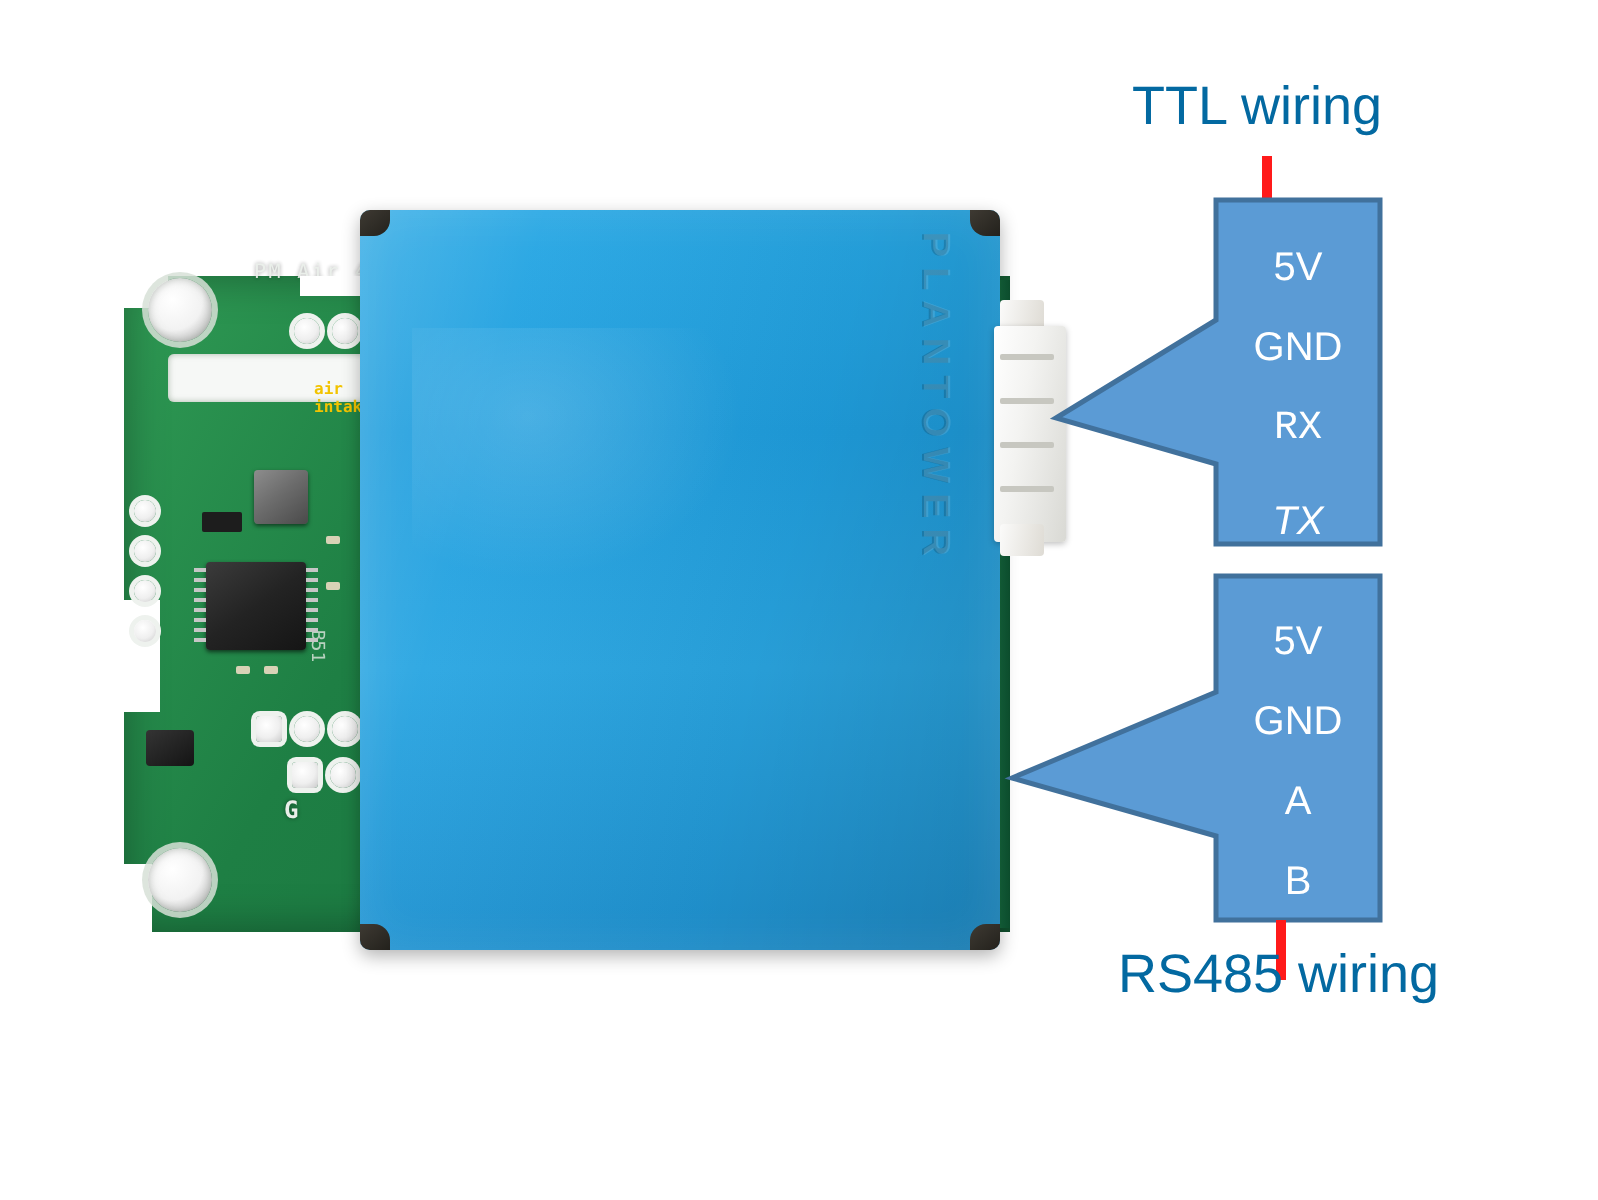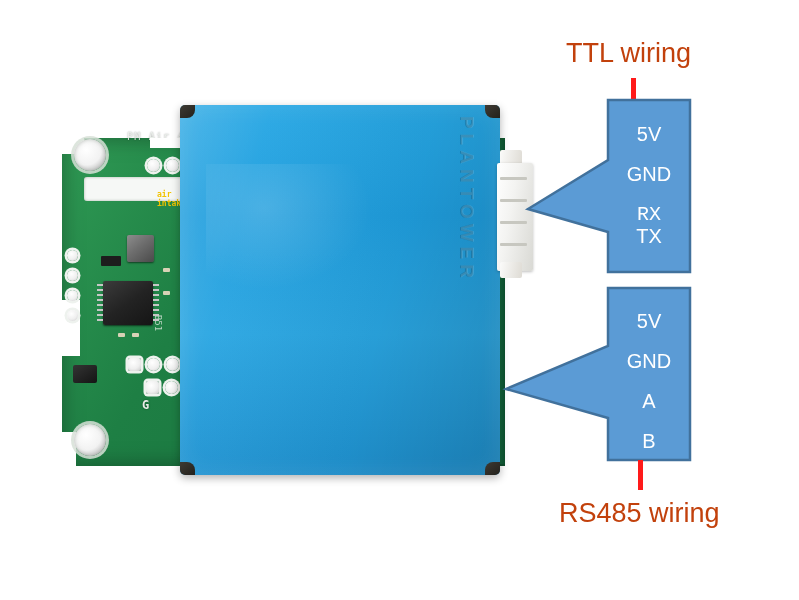--- a/index.html
+++ b/index.html
@@ -249,21 +249,21 @@
     top: 262px;
     width: 22px;
     height: 16px;
     background: linear-gradient(100deg, #fbfbfa, #dedbd4);
     border-radius: 2px;
   }
 
   
   .callout-label {
     position: absolute;
-    color: #c2410c;
+    color: #0369a1;
     font-family: "Liberation Sans", sans-serif;
     font-size: 27px;
     white-space: nowrap;
     user-select: none;
   }
   .stem {
     position: absolute;
     width: 5px;
     background: #ff1a1a;
   }
@@ -365,27 +365,27 @@
   <div class="callout-label" style="left:566px; top:38px;">TTL wiring</div>
   <div class="stem" style="left:631px; top:78px; height:24px;"></div>
 
   <svg class="callout-svg" style="left:520px; top:98px;" width="180" height="182" viewBox="0 0 180 182">
     <path d="M 88 2 L 170 2 L 170 174 L 88 174 L 88 134 L 8 111 L 88 62 Z" fill="#5b9bd5" stroke="#41719c" stroke-width="2.5" stroke-linejoin="miter"></path>
   </svg>
 
   <div class="callout-box-text" style="left:608px; top:123px;">5V</div>
   <div class="callout-box-text" style="left:608px; top:163px;">GND</div>
   <div class="callout-box-text" style="left:608px; top:203px;font-family:Liberation Mono, monospace;">RX</div>
-  <div class="callout-box-text" style="left:608px; top:225px;">TX</div>
+  <div class="callout-box-text" style="left:608px; top:250px;font-style:italic;">TX</div>
 
   <svg class="callout-svg" style="left:498px; top:286px;" width="200" height="182" viewBox="0 0 200 182">
     <path d="M 110 2 L 192 2 L 192 174 L 110 174 L 110 132 L 8 103 L 110 60 Z" fill="#5b9bd5" stroke="#41719c" stroke-width="2.5" stroke-linejoin="miter"></path>
   </svg>
 
   <div class="callout-box-text" style="left:608px; top:310px;">5V</div>
   <div class="callout-box-text" style="left:608px; top:350px;">GND</div>
   <div class="callout-box-text" style="left:608px; top:390px;">A</div>
   <div class="callout-box-text" style="left:608px; top:430px;">B</div>
 
   <div class="stem" style="left:638px; top:460px; height:30px;"></div>
-  <div class="callout-label" style="left:559px; top:498px;">RS485 wiring</div>
+  <div class="callout-label" style="left:559px; top:472px;">RS485 wiring</div>
 
 </div>
 
 </body></html>

